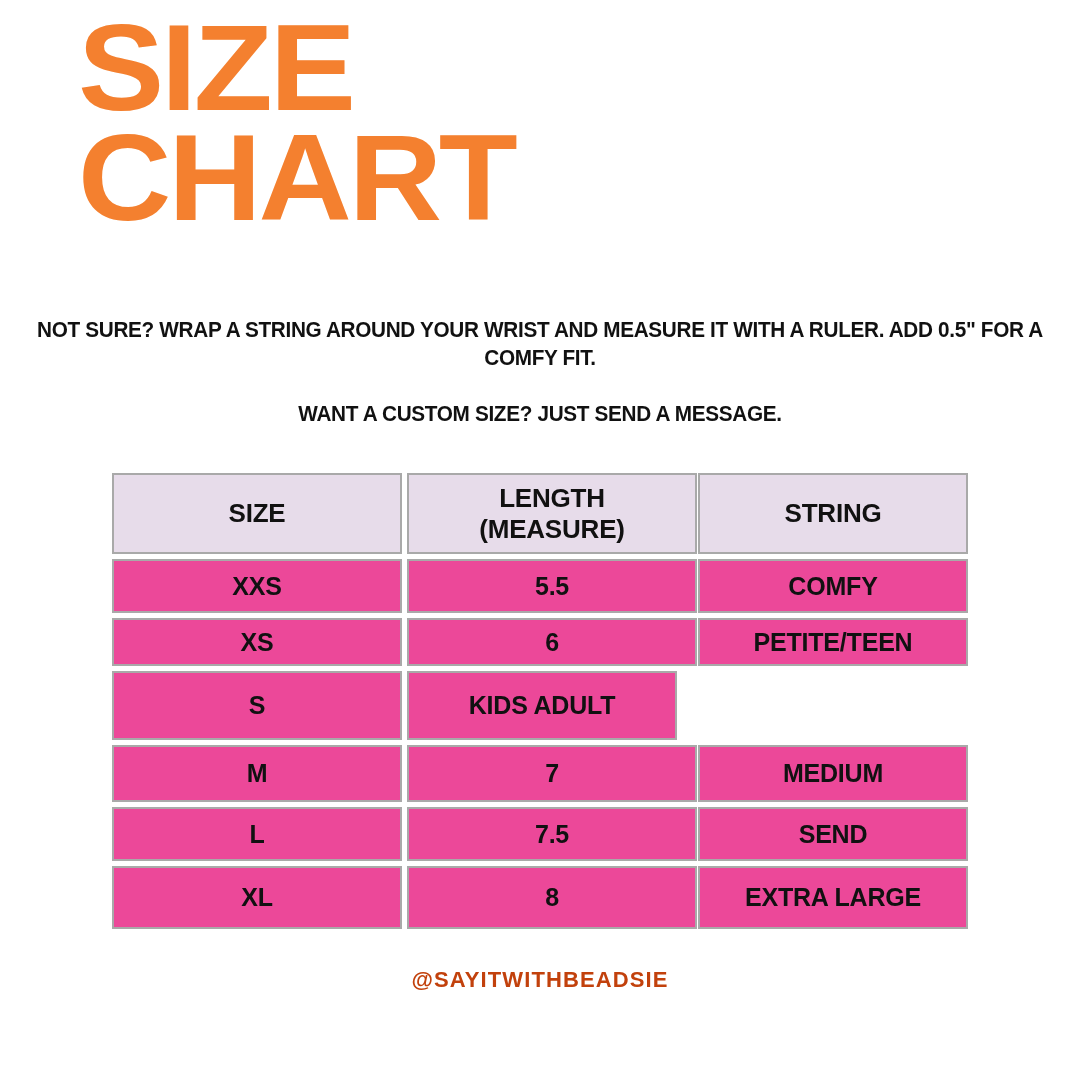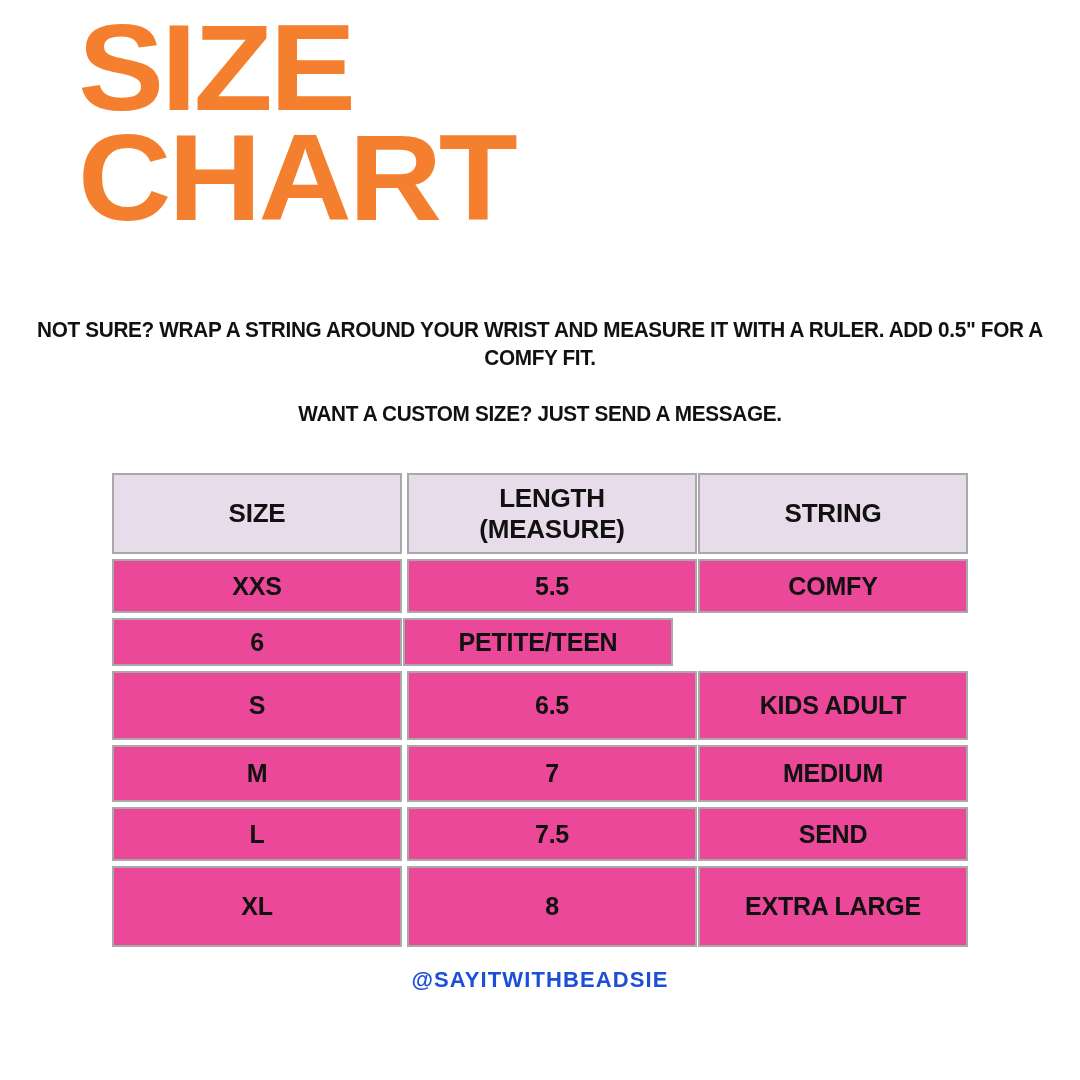--- a/index.html
+++ b/index.html
@@ -113,30 +113,30 @@
     line-height: 1.18;
     height: 81px;
   }
   .header-row .tcell span { display: block; }
 
   .r1 .tcell { height: 54px; }
   .r2 .tcell { height: 48px; }
   .r3 .tcell { height: 69px; }
   .r4 .tcell { height: 57px; }
   .r5 .tcell { height: 54px; }
-  .r6 .tcell { height: 81px; }
+  .r6 .tcell { height: 63px; }
 
   
   .handle {
     position: absolute;
     left: 0;
     top: 967px;
     width: 1080px;
     text-align: center;
-    color: #1d4ed8;
+    color: #c2410c;
     font-family: "Liberation Sans", sans-serif;
     font-weight: bold;
     font-size: 22px;
     letter-spacing: 1.1px;
   }
 </style>
 </head>
 <body>
 
 <div class="canvas">
@@ -162,27 +162,27 @@
       <div class="tcell col-example">STRING</div>
     </div>
 
     <div class="trow r1">
       <div class="tcell col-size">XXS</div>
       <div class="tcell col-length">5.5</div>
       <div class="tcell col-example">COMFY</div>
     </div>
 
     <div class="trow r2">
+      <div class="tcell col-size">XS</div>
       <div class="tcell col-length">6</div>
       <div class="tcell col-example">PETITE/TEEN</div>
     </div>
 
     <div class="trow r3">
       <div class="tcell col-size">S</div>
-      <div class="tcell col-length">6.5</div>
       <div class="tcell col-example">KIDS ADULT</div>
     </div>
 
     <div class="trow r4">
       <div class="tcell col-size">M</div>
       <div class="tcell col-length">7</div>
       <div class="tcell col-example">MEDIUM</div>
     </div>
 
     <div class="trow r5">

